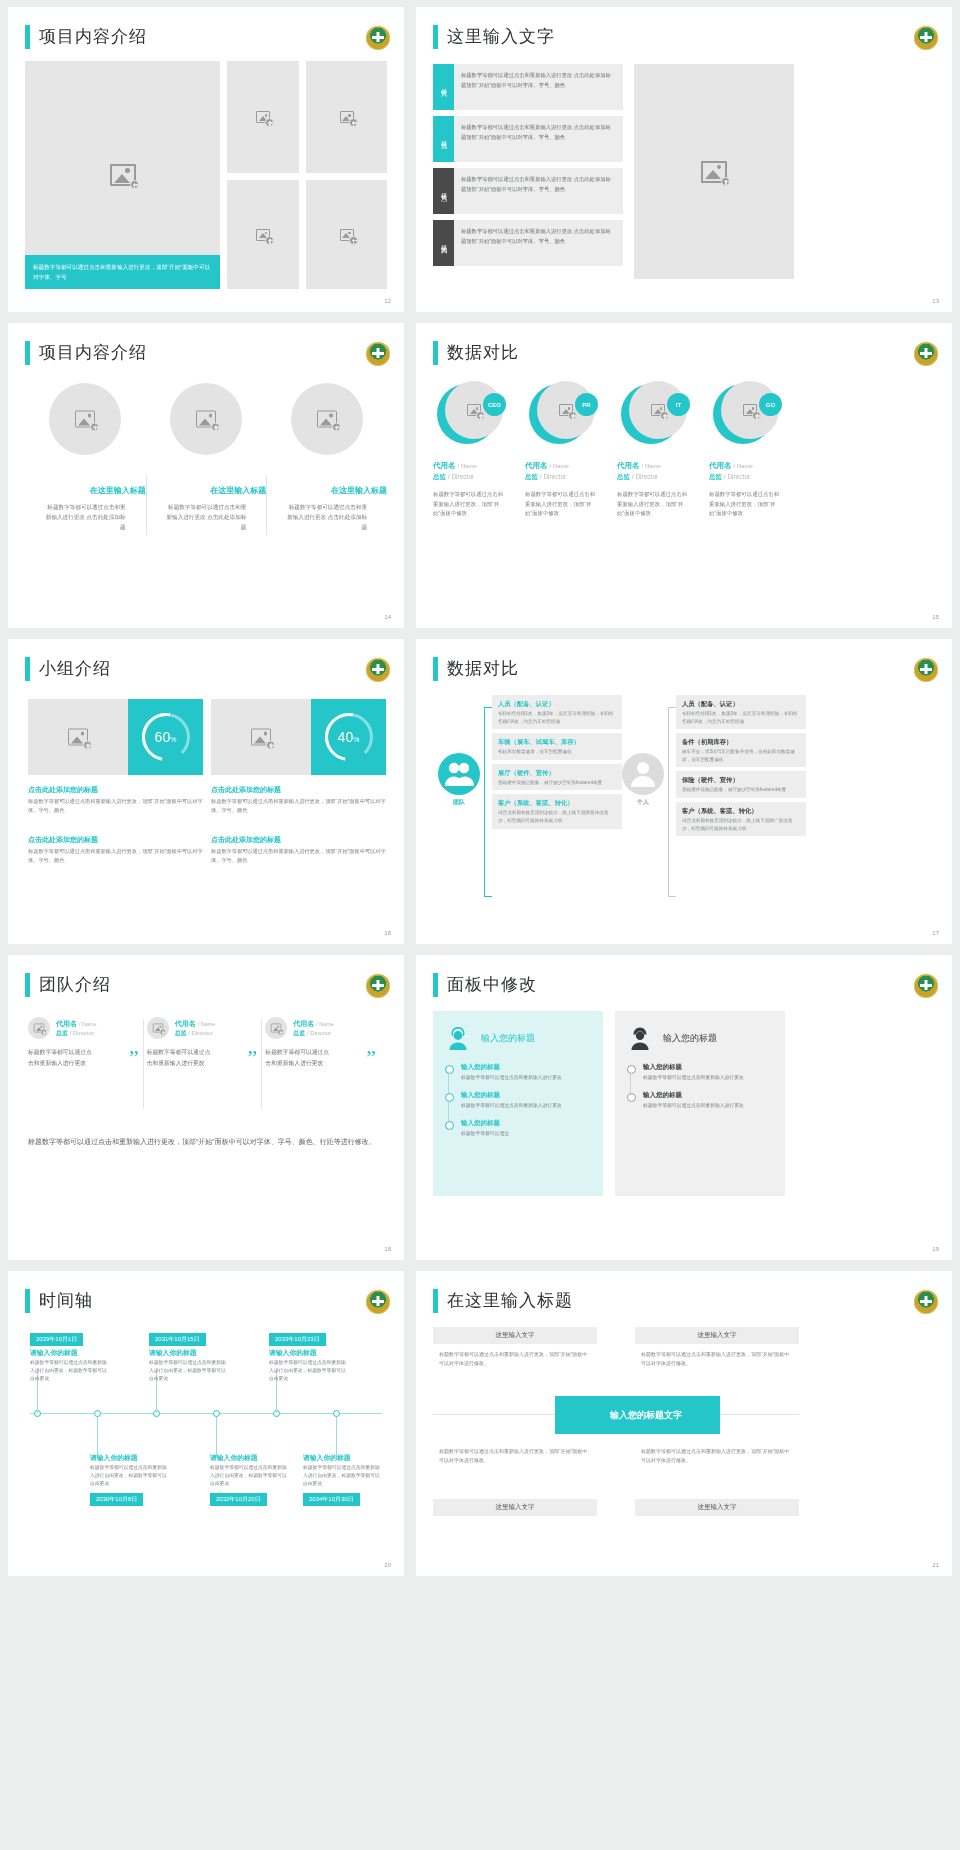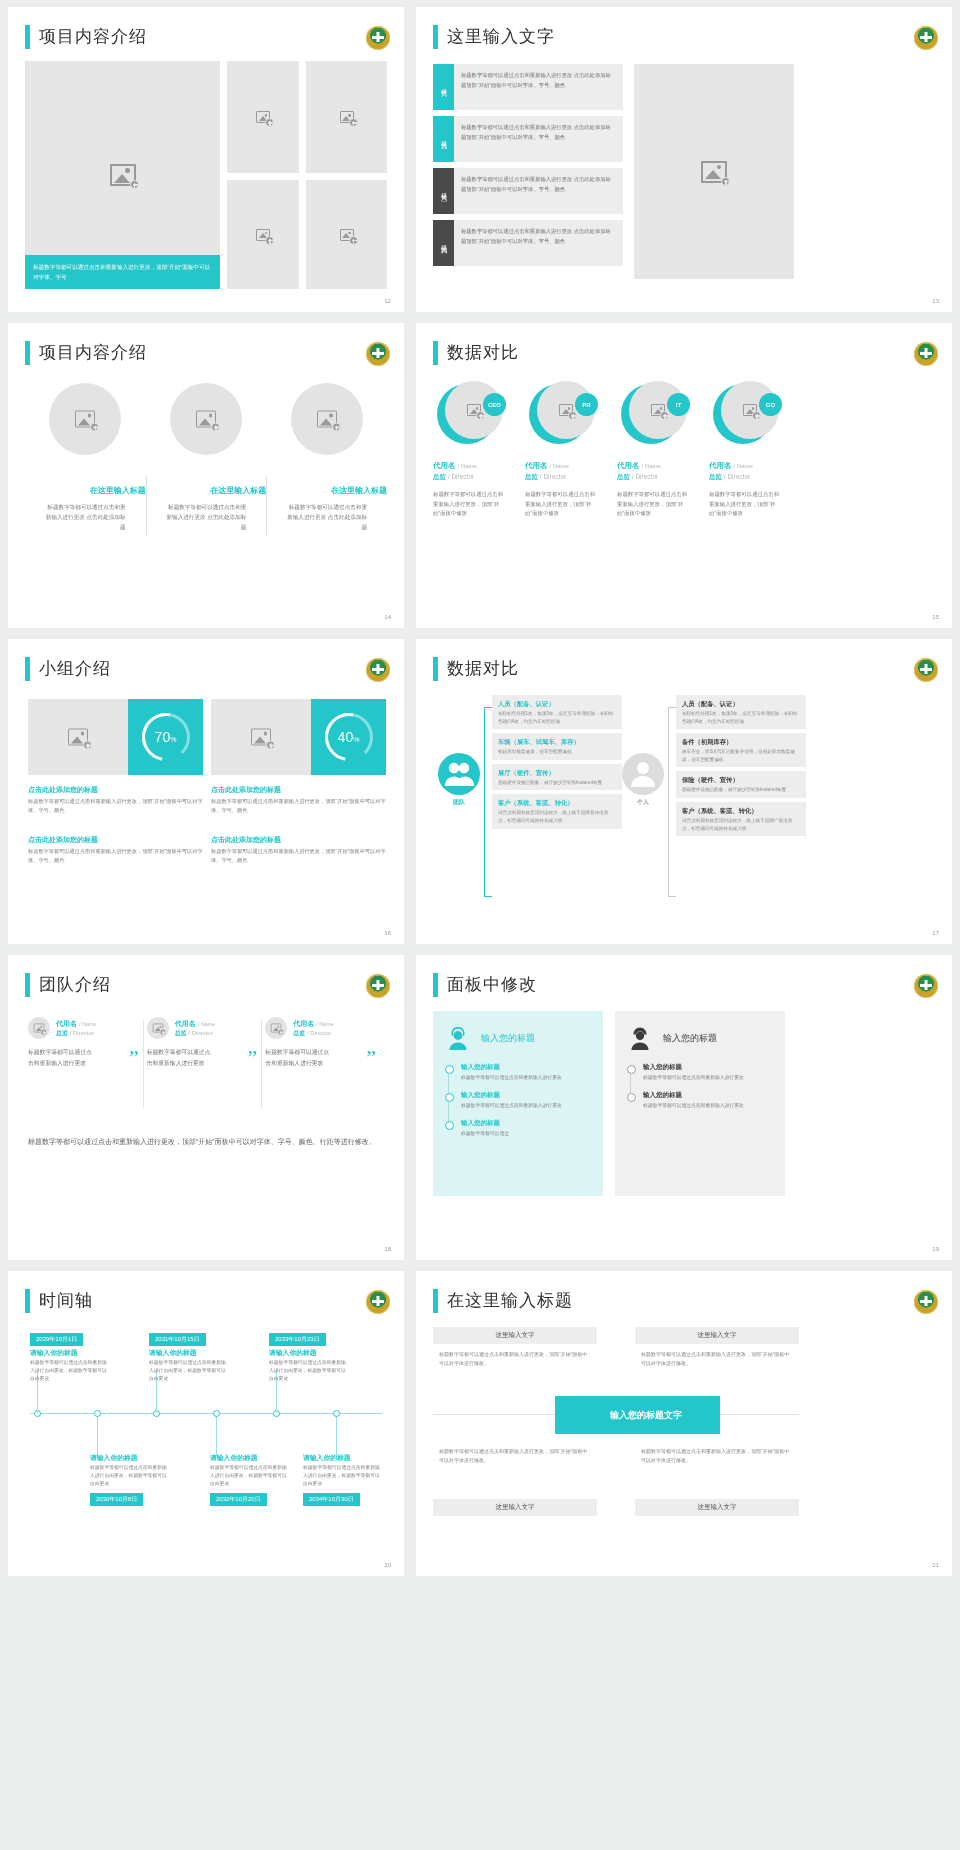--- a/index.html
+++ b/index.html
@@ -347,21 +347,21 @@
 
     <div class="s16-card" style="left:20px; top:60px; width:175px;">
       <div class="s16-img">
           <div class="ic">
             <i class="plus"></i>
           </div>
         </div>
       <div class="s16-pct">
         <div class="ring"></div>
         <div class="ring r2"></div>
-        <div class="ring-lbl"><span>70</span><sub>%</sub></div>
+        <div class="ring-lbl"><span>60</span><sub>%</sub></div>
       </div>
     </div>
     <div class="s16-card" style="left:203px; top:60px; width:175px;">
       <div class="s16-img">
           <div class="ic">
             <i class="plus"></i>
           </div>
         </div>
       <div class="s16-pct">
         <div class="ring"></div>

